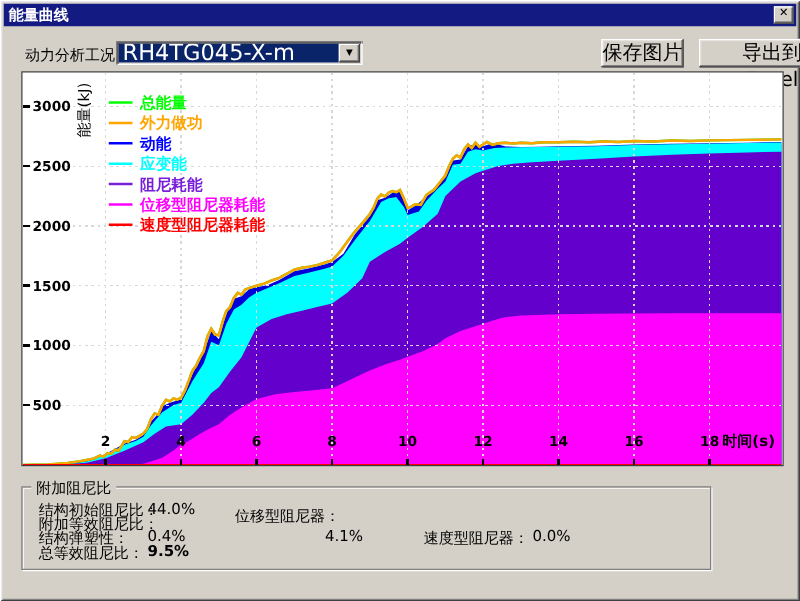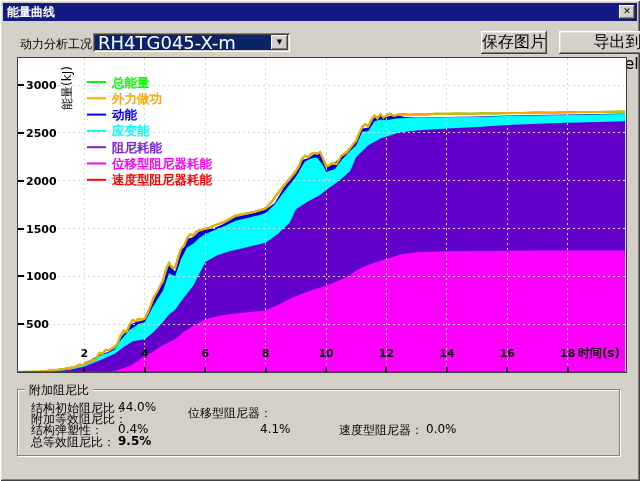--- a/index.html
+++ b/index.html
@@ -17,21 +17,21 @@
     font-size:18px;line-height:15px;padding-left:3px;white-space:nowrap;overflow:hidden;}
   .combo-btn{position:absolute;right:2px;top:2px;bottom:2px;width:17px;background:#d4d0c8;
     box-shadow:inset -1px -1px 0 #404040,inset 1px 1px 0 #ffffff,inset -2px -2px 0 #808080;
     font-size:7px;line-height:15px;text-align:center;color:#000;}
   .btn{position:absolute;top:31px;height:23px;background:#d4d0c8;font-size:16px;color:#000;
     text-align:center;line-height:22px;
     box-shadow:inset -1px -1px 0 #404040,inset 1px 1px 0 #ffffff,inset -2px -2px 0 #808080,inset 2px 2px 0 #e6e3de;}
   .chartbox{position:absolute;left:17px;top:57px;width:610px;height:316px;background:#ffffff;
     border:1px solid #3c3c3c;box-sizing:border-box;}
   .chartbox svg{position:absolute;left:0;top:0;}
-  .groupbox{position:absolute;left:17px;top:389px;width:603px;height:67px;box-sizing:border-box;
+  .groupbox{position:absolute;left:17px;top:389px;width:552px;height:67px;box-sizing:border-box;
     border:1px solid #808080;box-shadow:1px 1px 0 #ffffff,inset 1px 1px 0 #ffffff;}
   .groupbox .caption{position:absolute;left:7px;top:-8px;background:#d4d0c8;padding:0 4px;font-size:12px;}
   .gb-item{position:absolute;font-size:12px;color:#000;white-space:nowrap;}
 </style>
 </head>
 <body>
 
 <div class="window">
   <div class="titlebar">
     <span>能量曲线</span>

